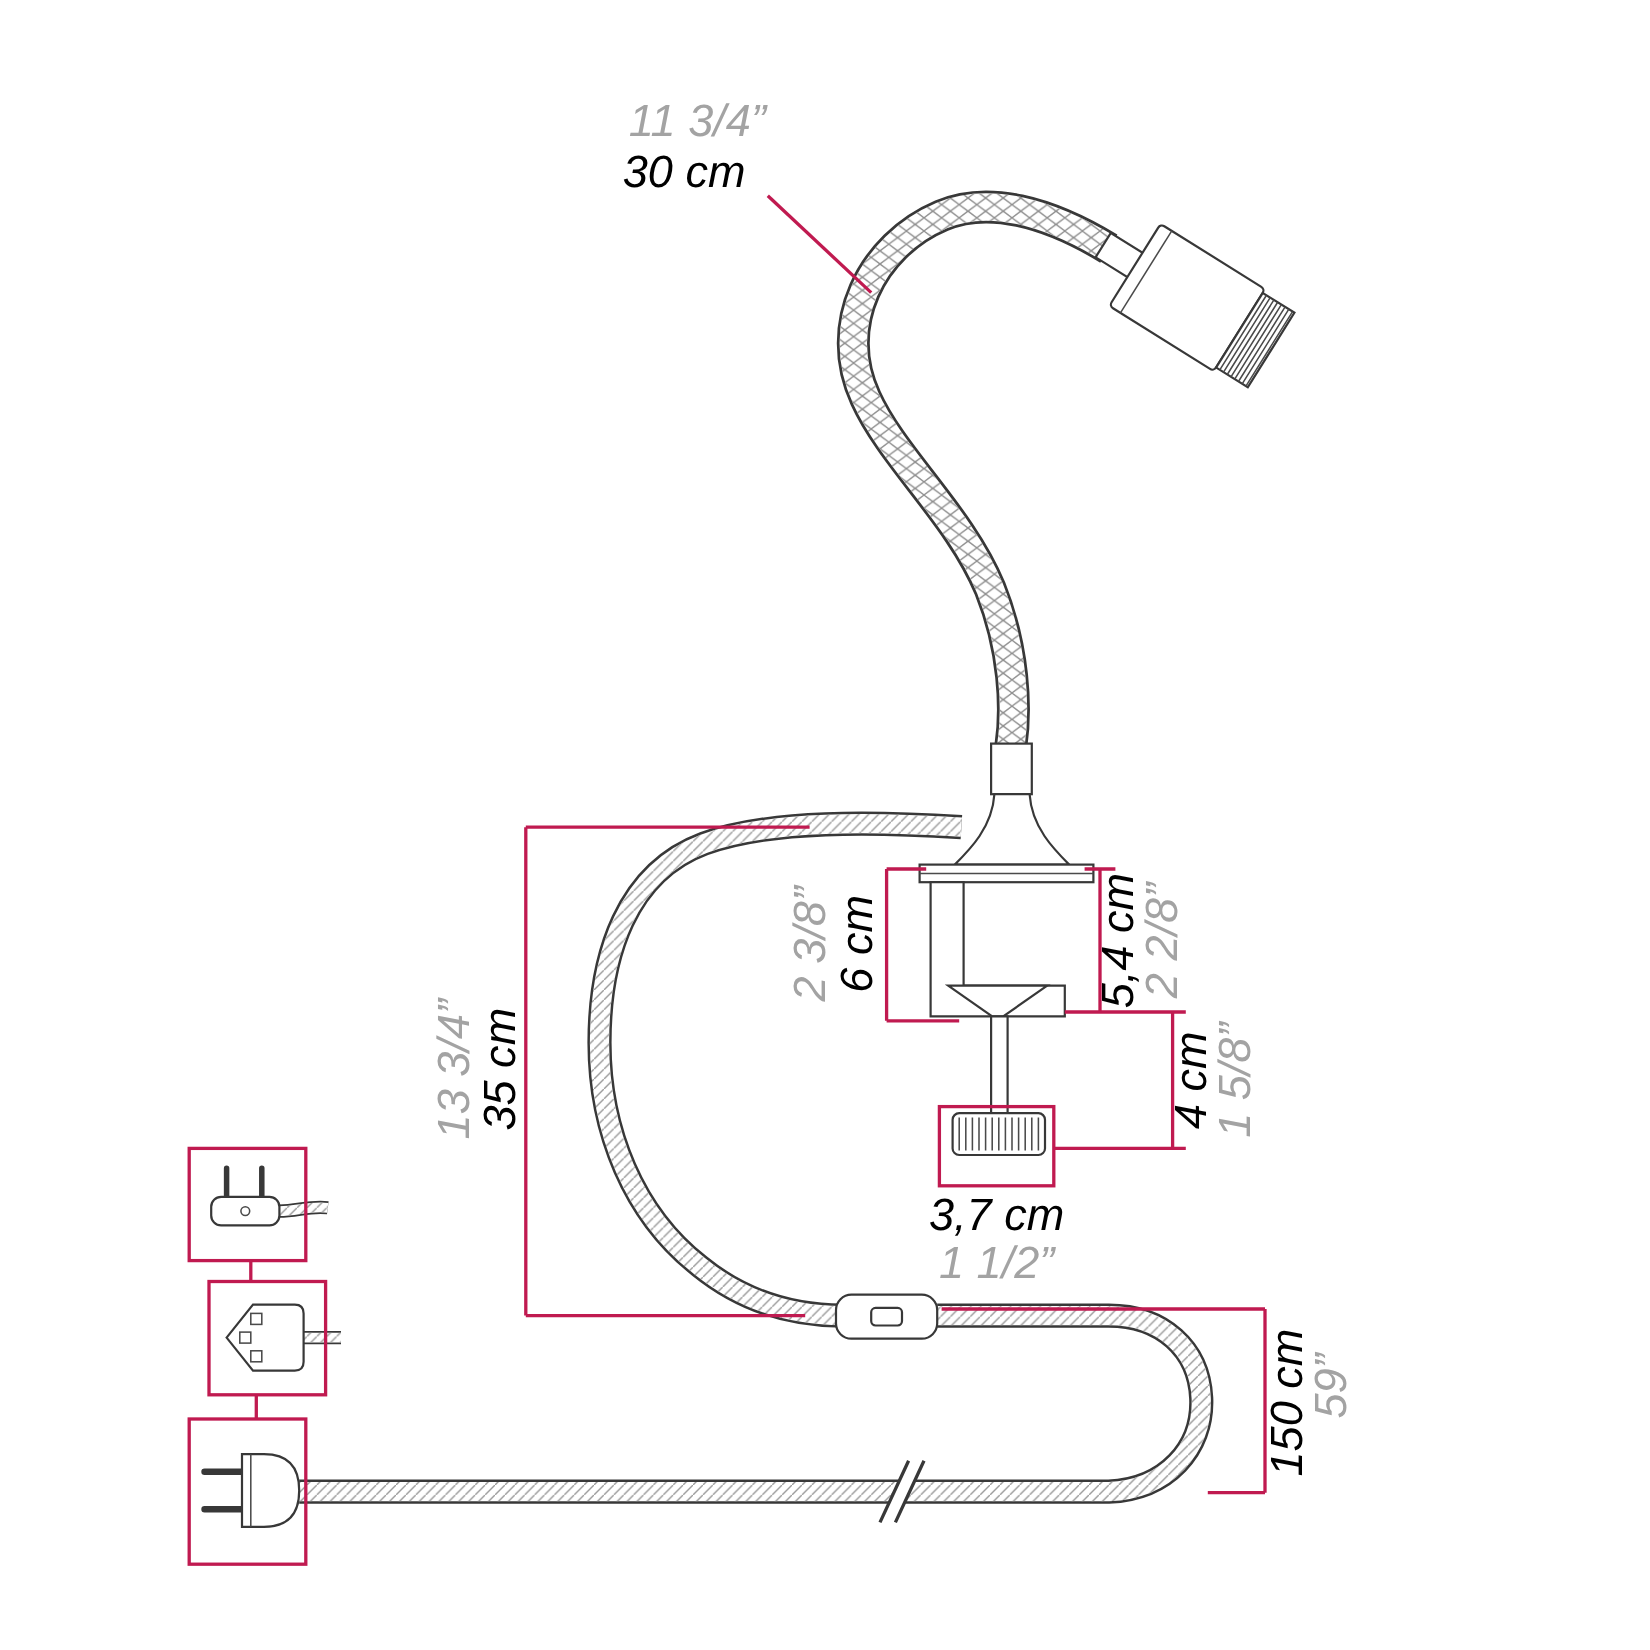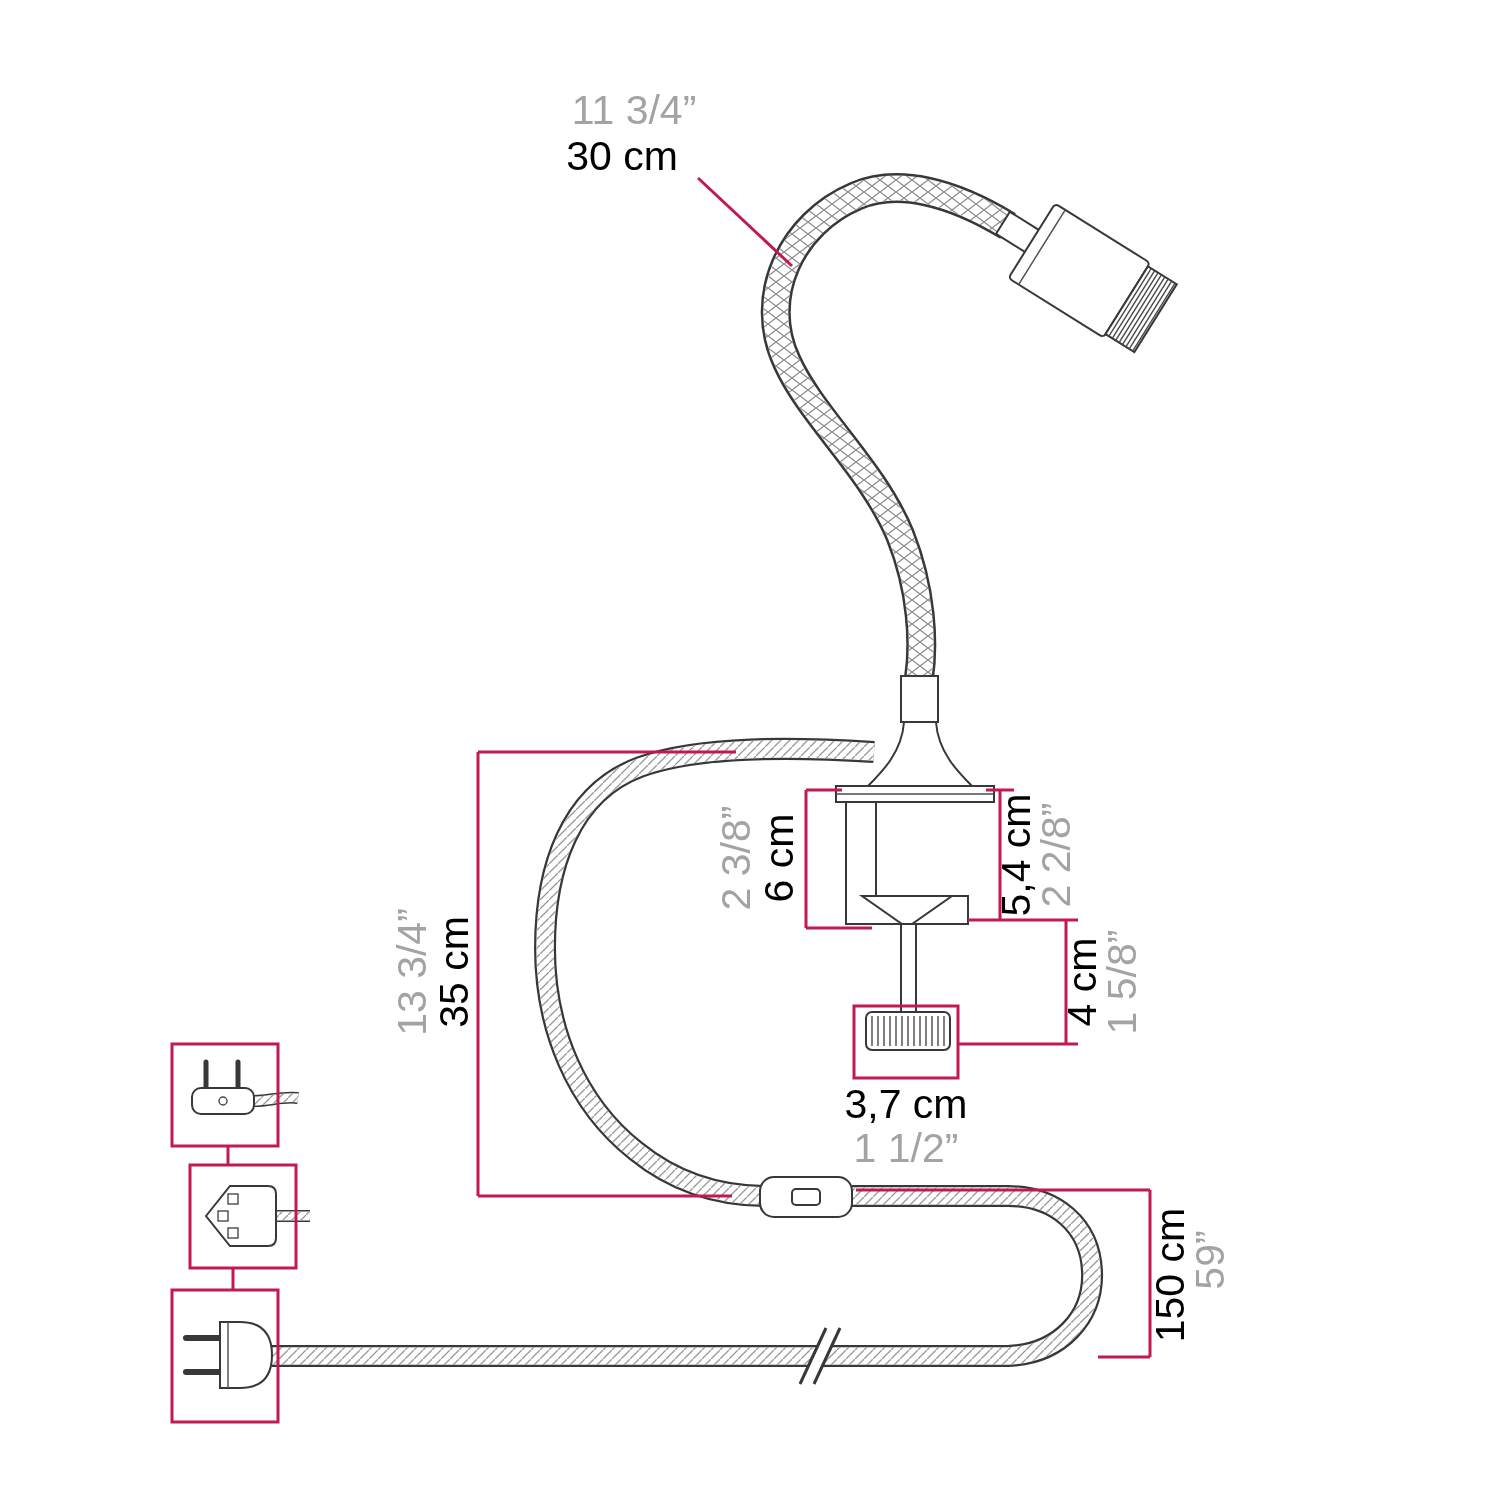--- a/index.html
+++ b/index.html
@@ -1,17 +1,17 @@
 <!DOCTYPE html>
 <html><head>
 <meta charset="utf-8">
 <style>
   html,body{margin:0;padding:0;background:#fff;}
   .stage{position:relative;width:1500px;height:1500px;background:#fff;overflow:hidden;
-         font-family:"Liberation Sans",sans-serif;}
+         font-family:"Liberation Sans",sans-serif;font-style:italic;}
   svg{display:block;}
   .draw{stroke:#383838;stroke-width:2;fill:#ffffff;}
   .draw-thin{stroke:#4a4a4a;stroke-width:1.4;fill:none;}
   .dim{stroke:#c01a50;stroke-width:3;fill:none;}
   .t-metric{font-family:"Liberation Sans",sans-serif;font-size:41px;fill:#000000;}
   .t-imperial{font-family:"Liberation Sans",sans-serif;font-size:41px;fill:#a3a3a3;}
 </style>
 </head>
 <body>
 

